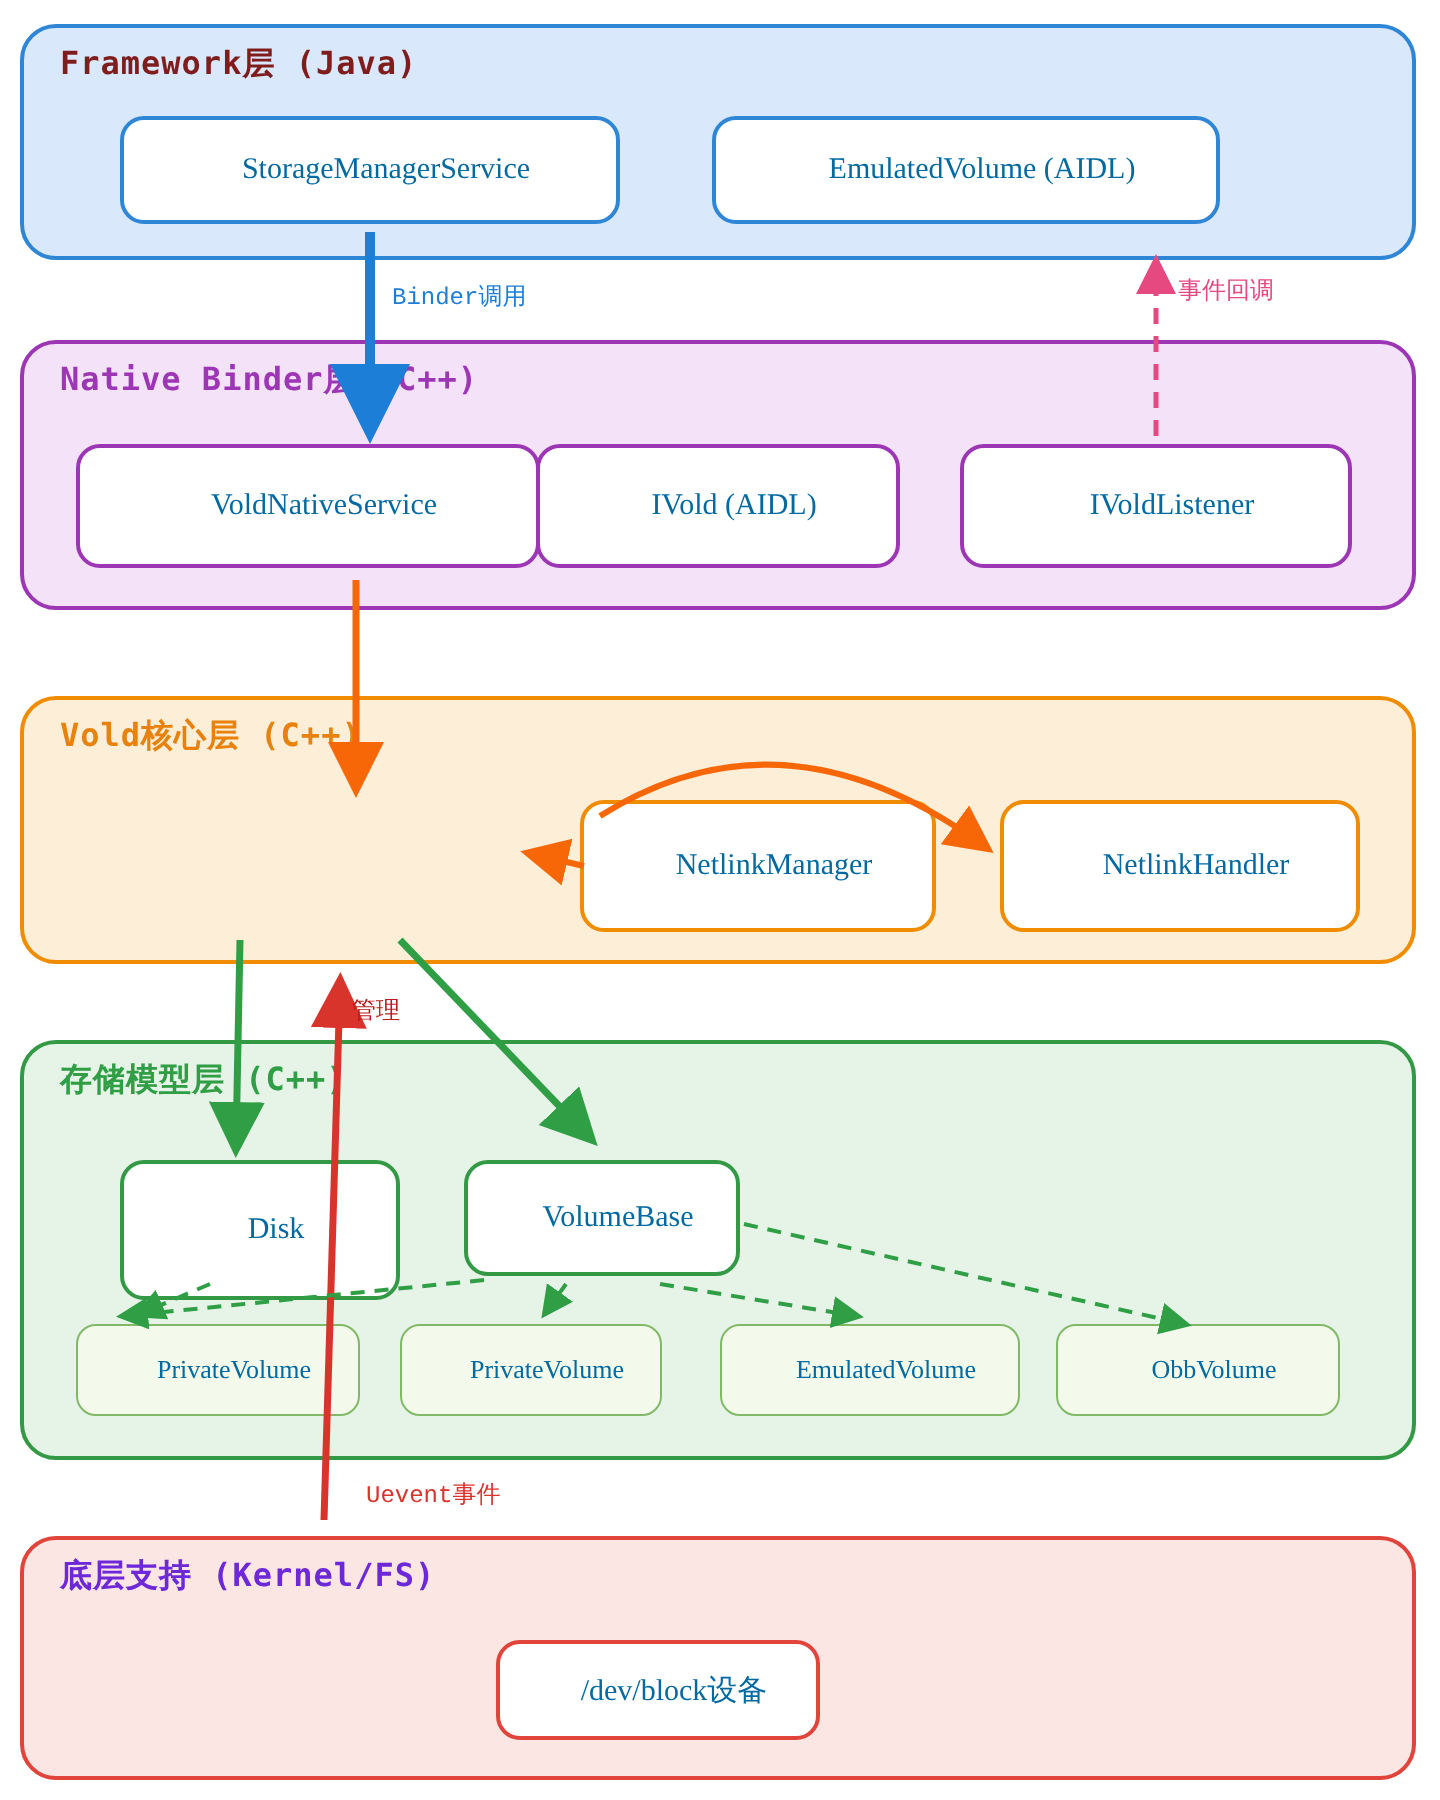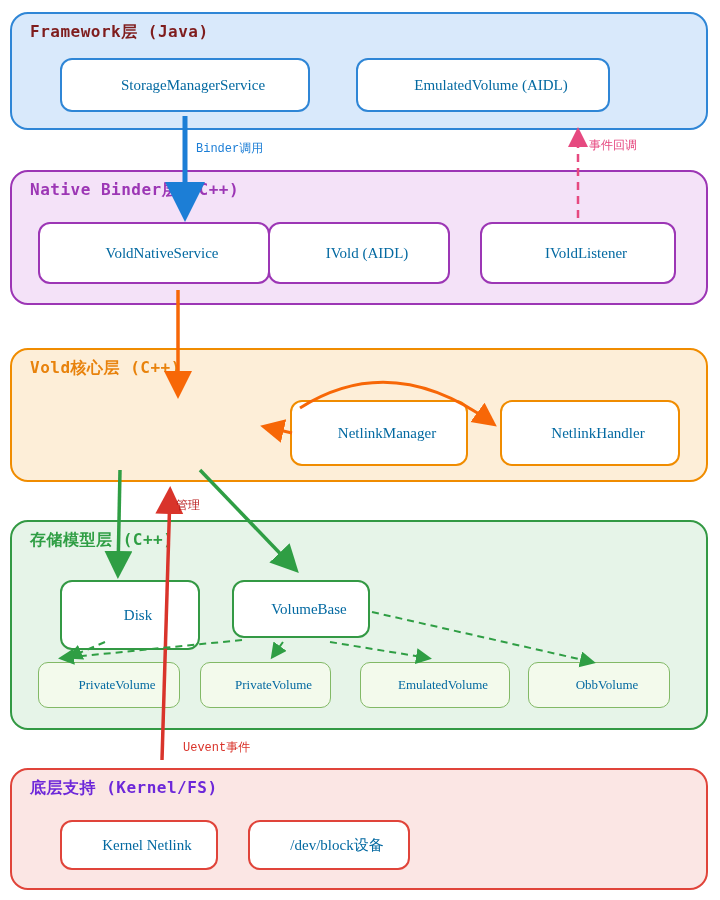--- a/index.html
+++ b/index.html
@@ -72,21 +72,20 @@
   <div class="node n-orange" style="left:500px;top:400px;width:180px;height:66px">NetlinkHandler</div>
 
   <div class="node n-green" style="left:60px;top:580px;width:140px;height:70px">Disk</div>
   <div class="node n-green" style="left:232px;top:580px;width:138px;height:58px">VolumeBase</div>
 
   <div class="node small n-vol" style="left:38px;top:662px;width:142px;height:46px">PrivateVolume</div>
   <div class="node small n-vol" style="left:200px;top:662px;width:131px;height:46px">PrivateVolume</div>
   <div class="node small n-vol" style="left:360px;top:662px;width:150px;height:46px">EmulatedVolume</div>
   <div class="node small n-vol" style="left:528px;top:662px;width:142px;height:46px">ObbVolume</div>
 
-  <div class="node n-red" style="left:60px;top:820px;width:158px;height:50px">Kernel Netlink</div>
   <div class="node n-red" style="left:248px;top:820px;width:162px;height:50px">/dev/block设备</div>
 
   <div class="edge-label" style="left:196px;top:140px;color:#1c7ed6">Binder调用</div>
   <div class="edge-label" style="left:589px;top:137px;color:#e64980">事件回调</div>
   <div class="edge-label" style="left:176px;top:497px;color:#b91c1c">管理</div>
   <div class="edge-label" style="left:183px;top:739px;color:#d9342b">Uevent事件</div>
 
   <svg id="arrows" viewBox="0 0 720 900" xmlns="http://www.w3.org/2000/svg">
     <defs>
       <marker id="m-blue" markerWidth="9" markerHeight="9" refX="6" refY="4" orient="auto">

